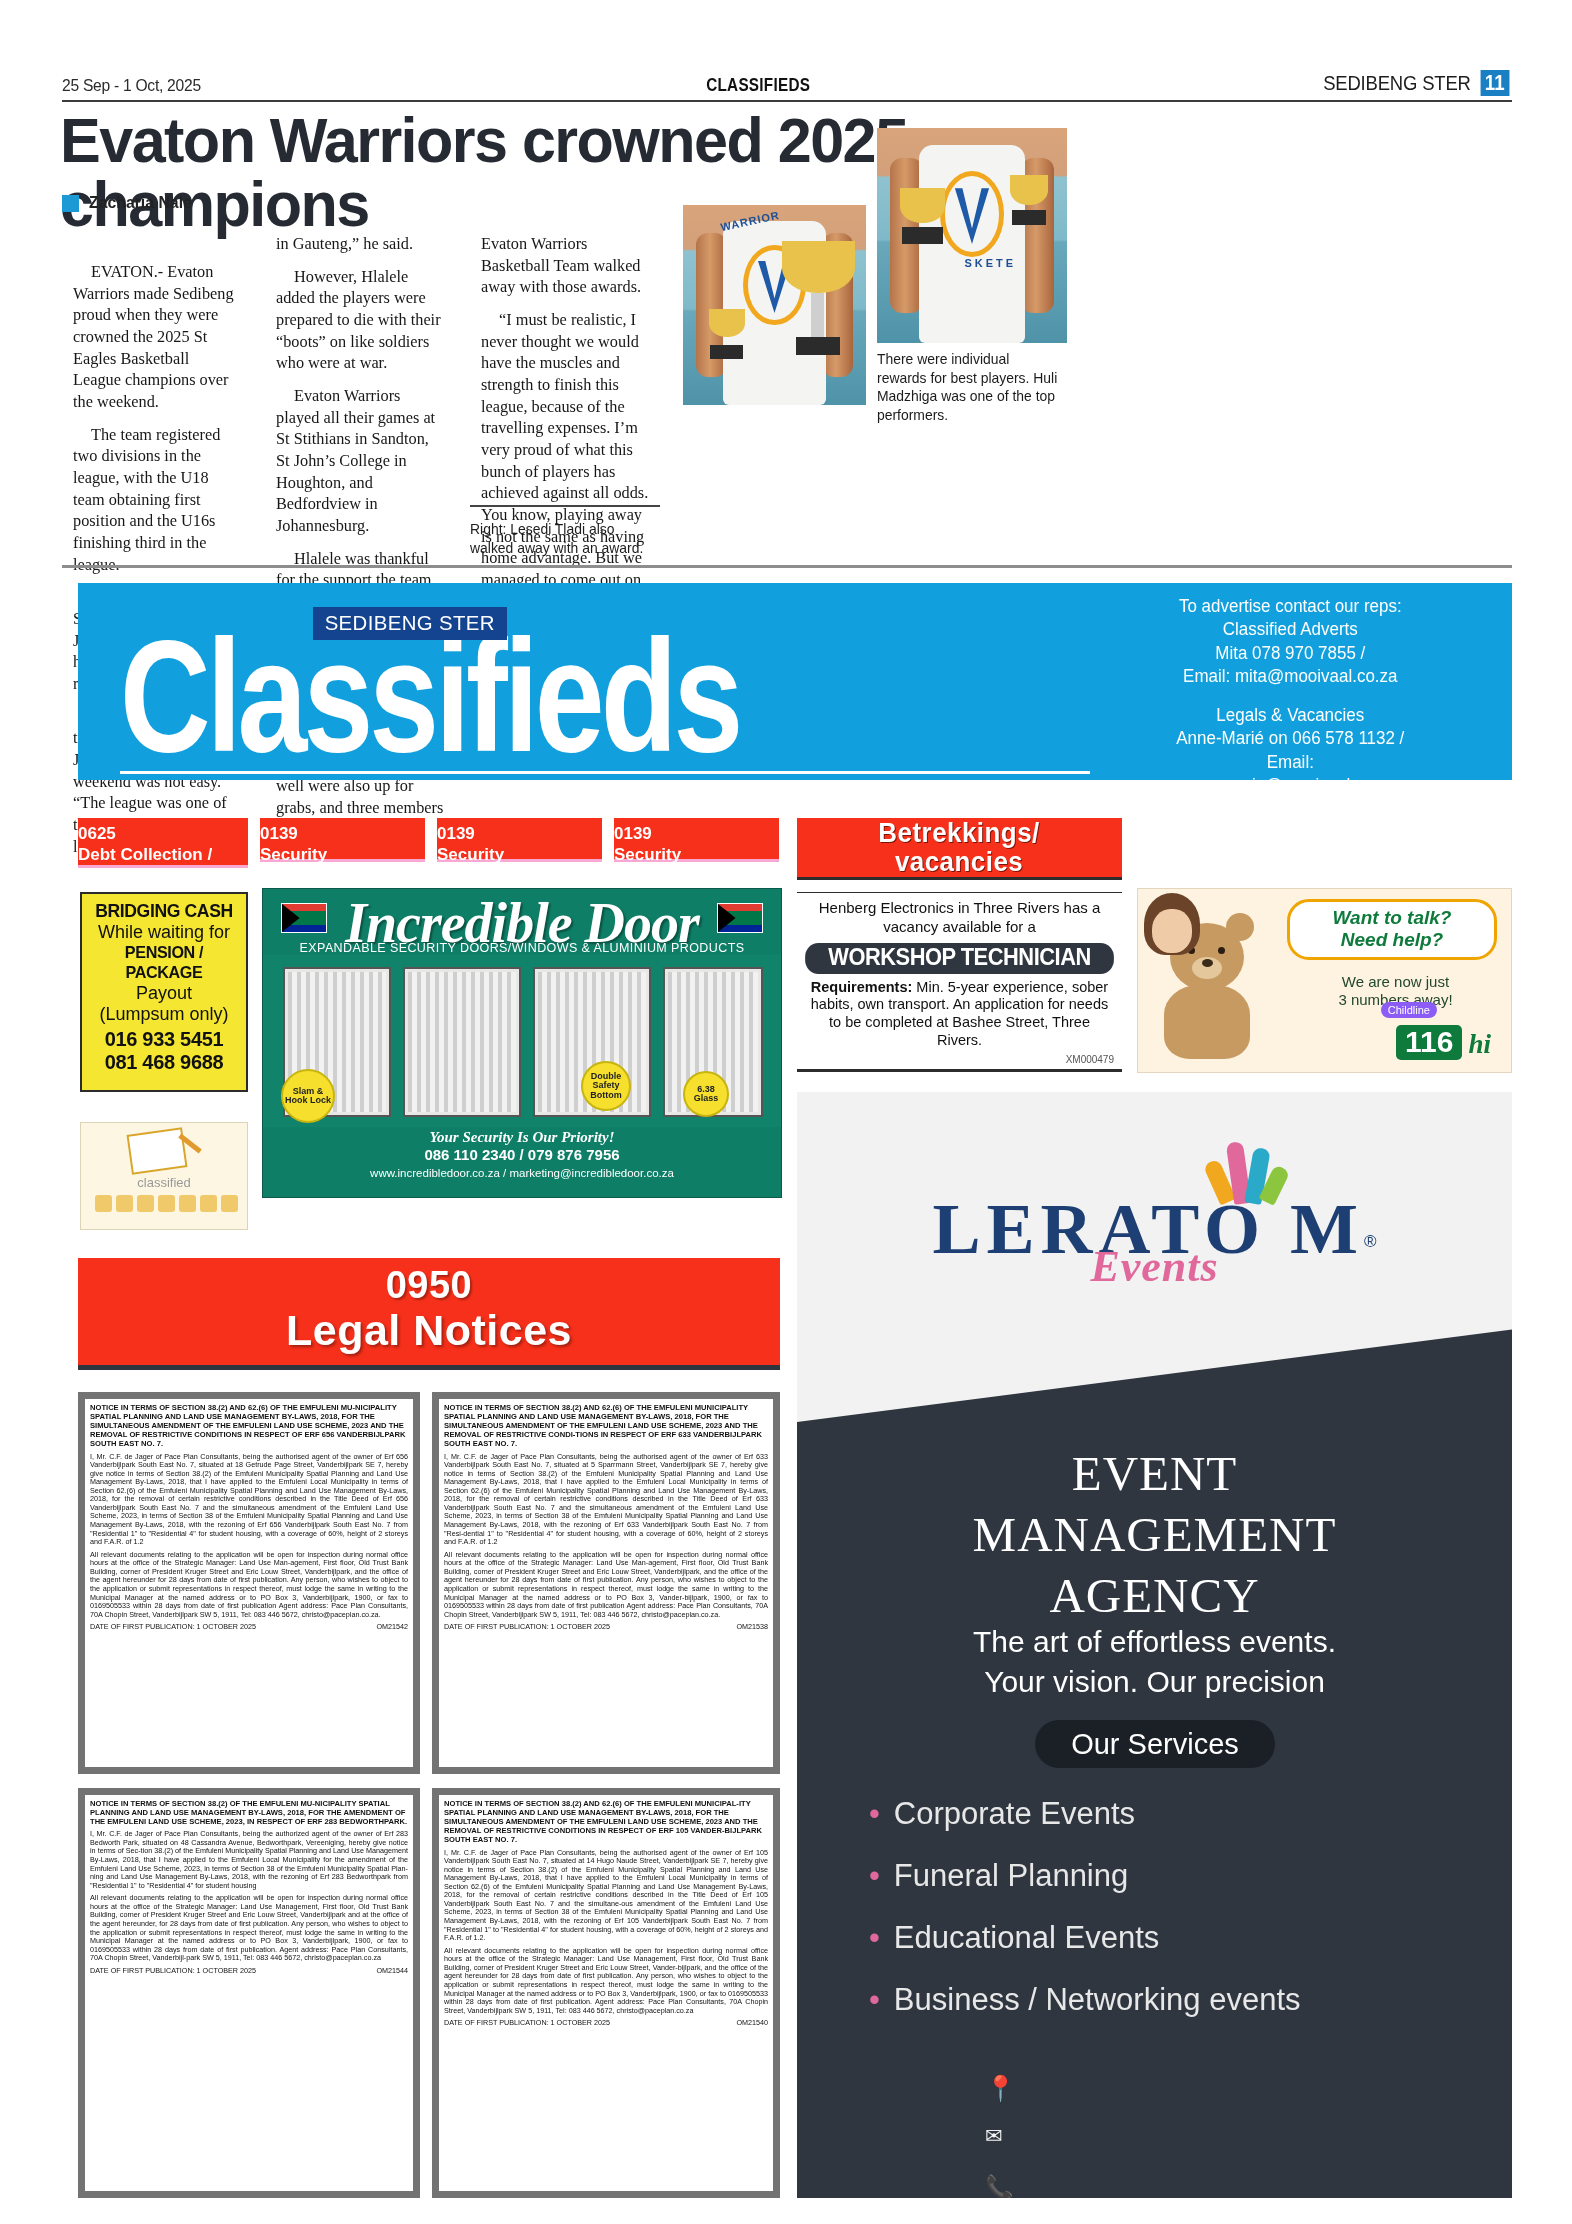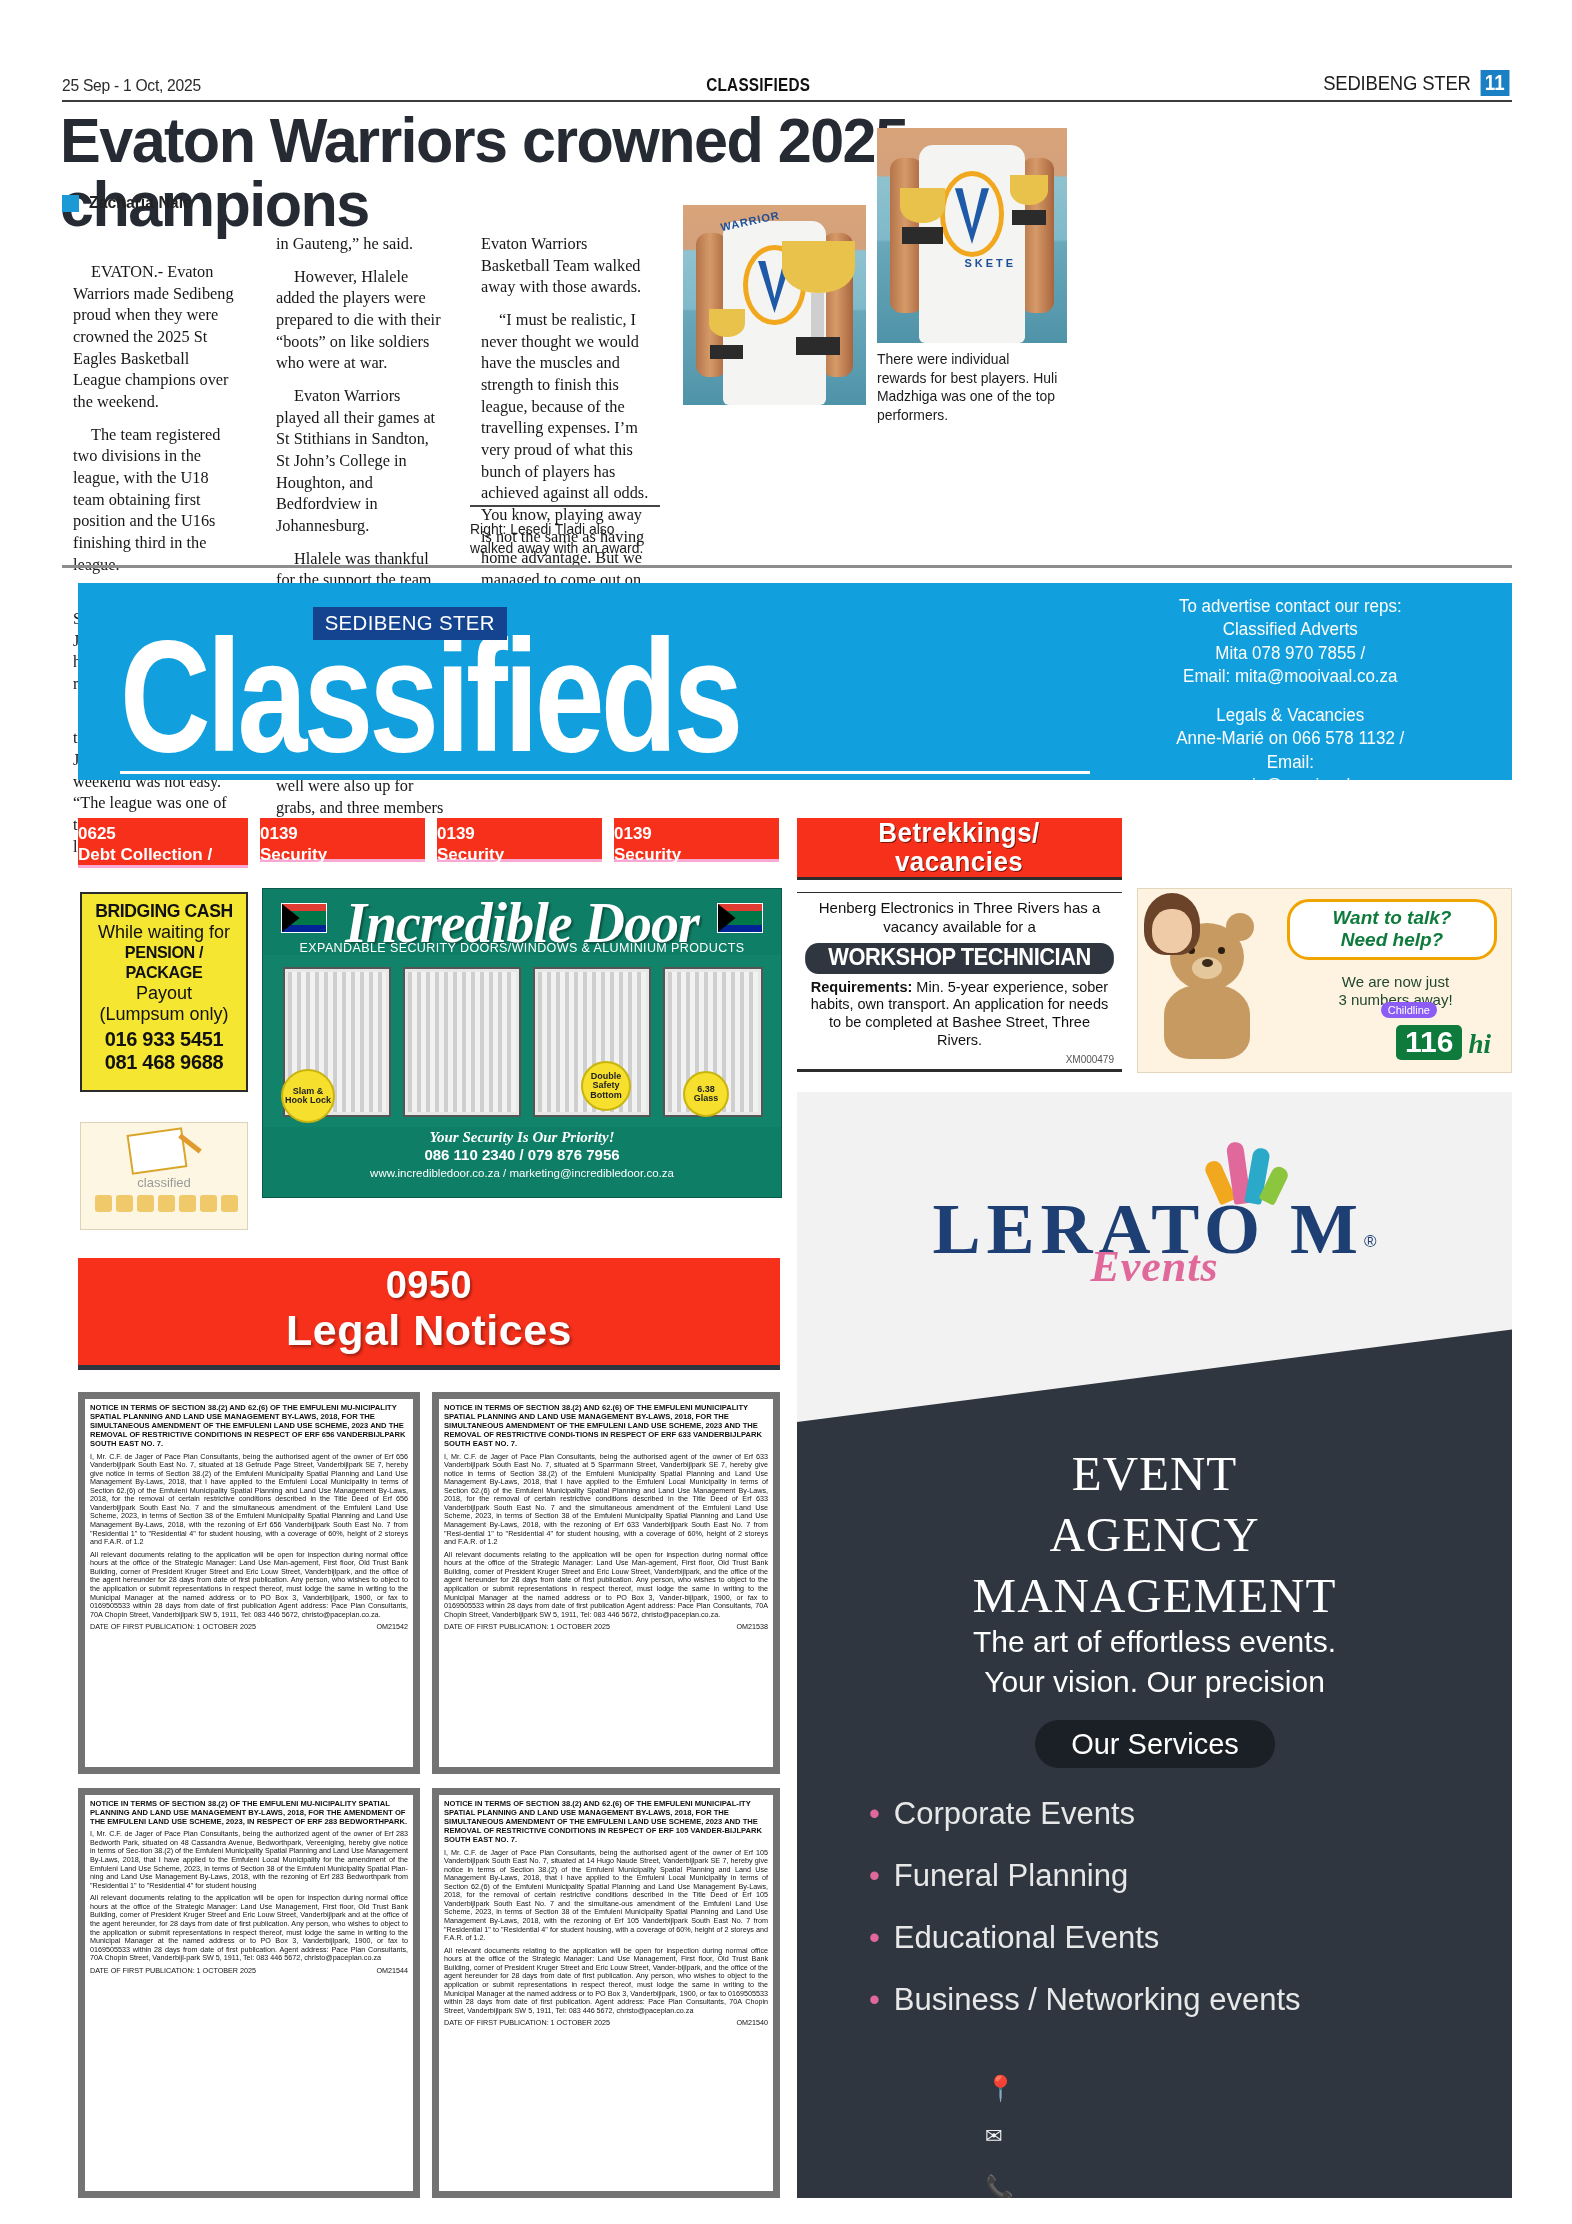--- a/index.html
+++ b/index.html
@@ -566,22 +566,22 @@
       <i class="r2"></i>
       <i class="r3"></i>
       <i class="r4"></i>
     </div>
     <div class="logo">
       <span class="word">LERATO M</span><span class="reg">®</span>
       <span class="events">Events</span>
     </div>
     <div class="bigline">
       <div>EVENT</div>
+      <div>MANAGEMENT</div>
       <div>AGENCY</div>
-      <div>MANAGEMENT</div>
     </div>
     <div class="tag">
       <div>The art of effortless events.</div>
       <div>Your vision. Our precision</div>
     </div>
     <div class="svcbtn">Our Services</div>
     <ul>
       <li>Corporate Events</li>
       <li>Funeral Planning</li>
       <li>Educational Events</li>

